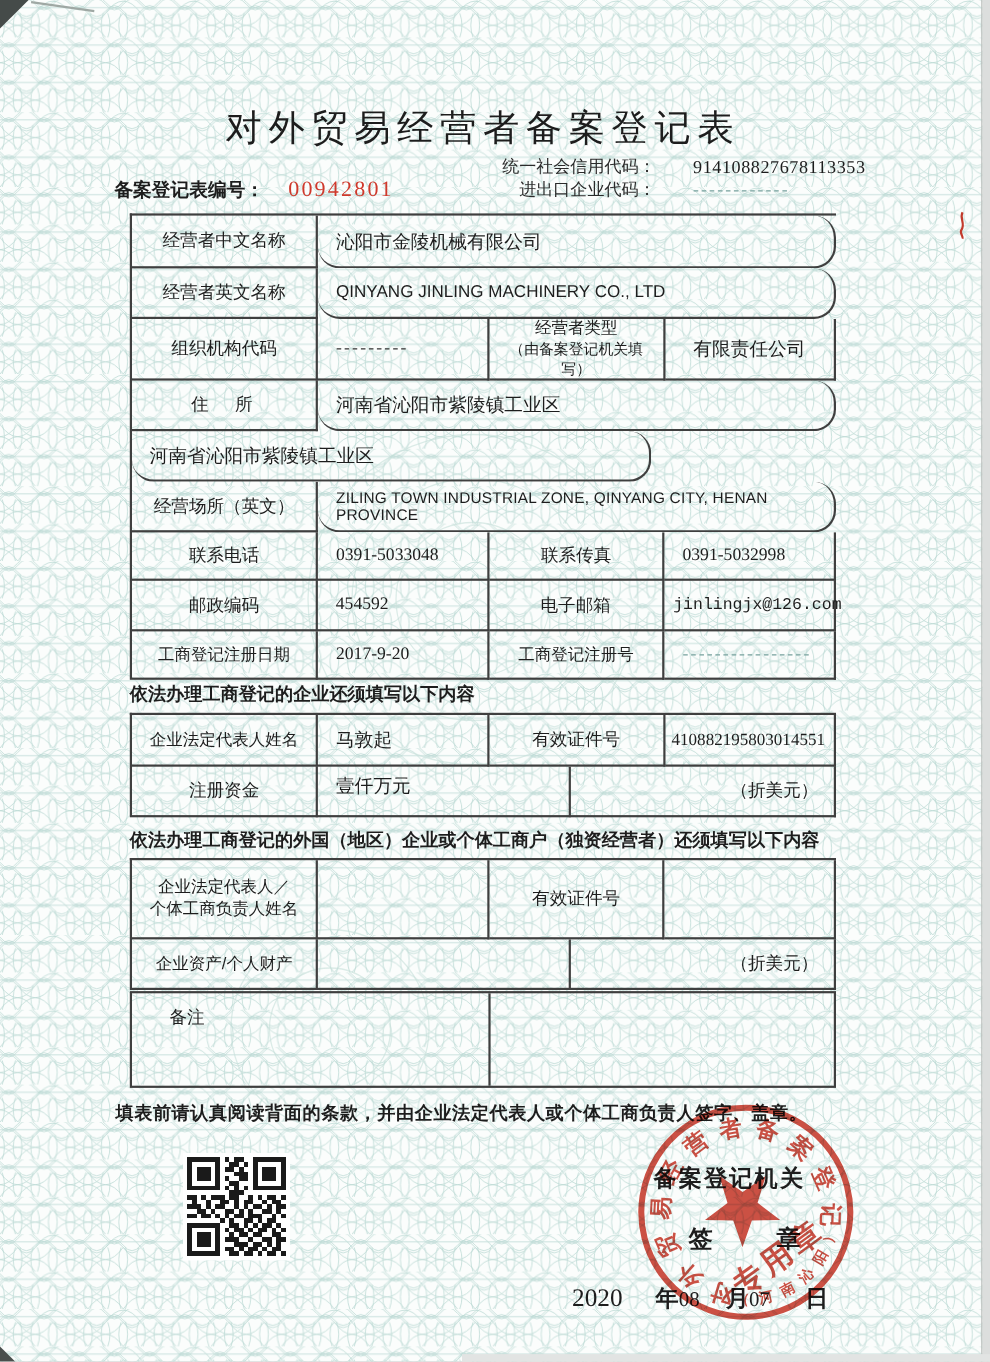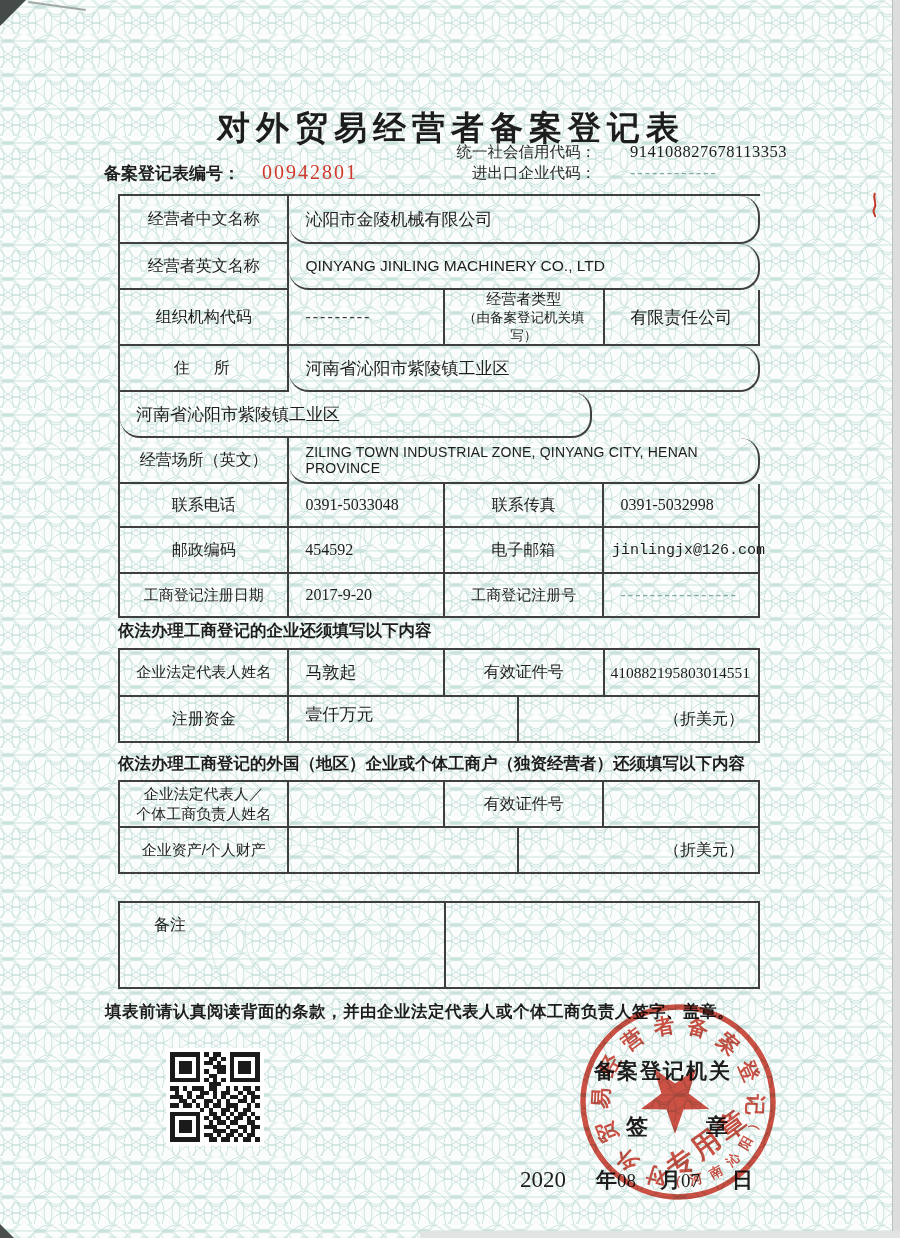--- a/index.html
+++ b/index.html
@@ -2,22 +2,22 @@
 <html style="--stamp: #c9392b;"><head>
 <meta charset="utf-8">
 <style>
   :root { --stamp:#c9392b; --ink:#1d1d1d; --line:#3f3f3f; }
   html,body{margin:0;padding:0;background:#888;}
   .page{position:relative;width:900px;height:1238px;margin:0 auto;background:#f9fcfb;
         overflow:hidden;font-family:"Liberation Sans",sans-serif;color:var(--ink);}
   .bg{position:absolute;left:0;top:0;z-index:0;}
 
   
-  .title{position:absolute;left:118px;top:94px;width:642px;text-align:center;margin:12px;
-         font-size:33px;font-weight:bold;letter-spacing:6px;z-index:2;}
+  .title{position:absolute;left:118px;top:94px;width:642px;text-align:center;margin:0;
+         font-size:33px;font-weight:normal;letter-spacing:6px;z-index:2;}
   .formno{position:absolute;left:104px;top:161px;z-index:2;font-size:17px;font-weight:bold;}
   .formno .num{font-family:"Liberation Serif",serif;font-weight:normal;color:#cf392c;
                font-size:20px;letter-spacing:2px;margin-left:22px;}
   .codes{position:absolute;left:420px;top:141px;width:340px;z-index:2;display:flex;}
   .codes .lbls{width:210px;text-align:right;font-size:15.5px;color:#2a2a2a;line-height:21px;}
   .codes .vals{width:130px;padding-left:6px;line-height:21px;margin-left:28px;}
   .codes .cval{font-family:"Liberation Serif",serif;font-size:16.5px;letter-spacing:.5px;white-space:nowrap;}
 
   
   .tbl{position:absolute;left:118px;width:642px;z-index:2;
@@ -208,21 +208,21 @@
     </div>
     <div class="trow" style="height:46px">
       <div class="cell cA">注册资金</div>
       <div class="cell cW230 v ser" style="align-items:flex-start;padding-top:6px">壹仟万元</div>
       <div class="cell cW242 vr">（折美元）</div>
     </div>
   </div>
 
   <div class="sec-head" style="top:753px">依法办理工商登记的外国（地区）企业或个体工商户（独资经营者）还须填写以下内容</div>
   <div class="tbl" style="top:780px">
-    <div class="trow" style="height:46px">
+    <div class="trow" style="height:72px">
       <div class="cell cA two-line">
         <div>
           <div>企业法定代表人／</div>
           <div>个体工商负责人姓名</div>
         </div>
       </div>
       <div class="cell cB v"></div>
       <div class="cell cC">有效证件号</div>
       <div class="cell cD v"></div>
     </div>

